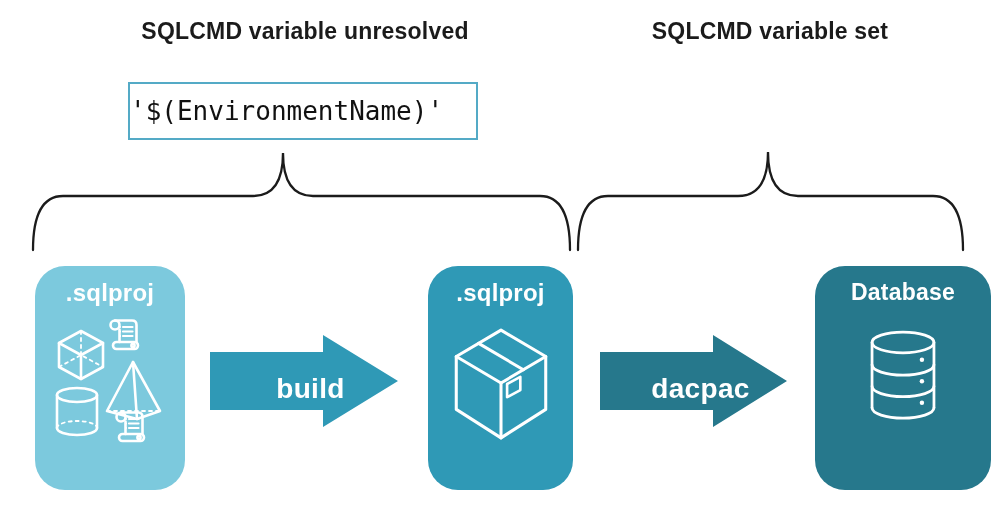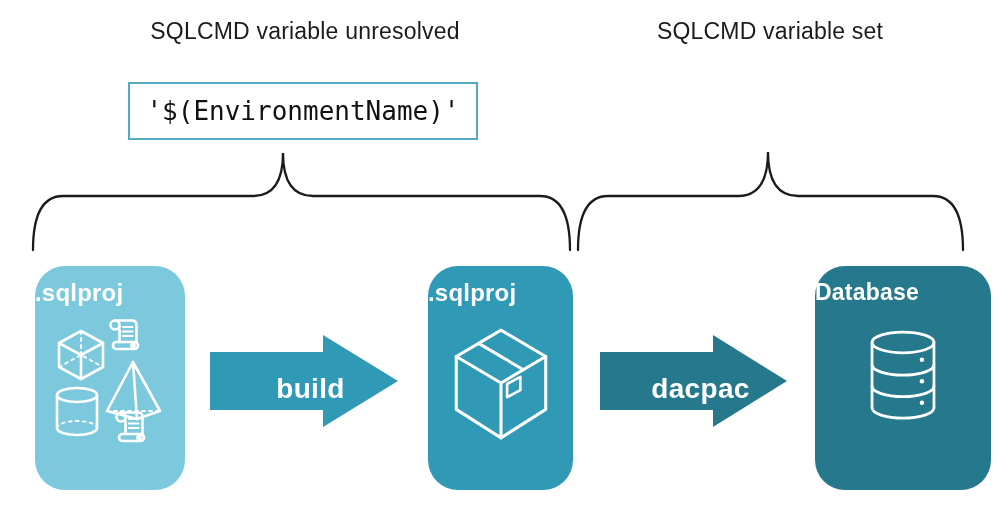--- a/index.html
+++ b/index.html
@@ -10,31 +10,31 @@
     height: 522px;
     background: #ffffff;
     font-family: "Liberation Sans", sans-serif;
     overflow: hidden;
   }
   .heading {
     position: absolute;
     top: 18px;
     text-align: center;
     font-size: 23px;
-    font-weight: 400;
+    font-weight: 700;
     color: #1b1b1b;
     letter-spacing: 0.2px;
   }
   .heading-left { left: 55px; width: 500px; }
   .heading-right { left: 520px; width: 500px; }
   .codebox {
     position: absolute;
     display: flex;
     align-items: center;
-    justify-content: center;
+    justify-content: flex-start;
     background: #ffffff;
     font-family: "DejaVu Sans Mono", monospace;
     font-size: 26px;
     color: #111111;
     white-space: nowrap;
   }
   .codebox-left {
     left: 128px; top: 82px; width: 350px; height: 58px;
     border: 2px solid var(--codebox-border-left, #54aac6);
   }
@@ -54,20 +54,21 @@
     border-radius: 30px;
   }
   .card-sqlproj  { left: 35px;  width: 150px; background: var(--card-light, #7cc9dd); }
   .card-dacpac   { left: 428px; width: 145px; background: var(--card-mid, #2f99b6); }
   .card-database { left: 815px; width: 176px; background: var(--card-dark, #26788c); }
   .card-label {
     position: absolute;
     top: 13px;
     left: 0;
     width: 100%;
+    text-align: center;
     color: #ffffff;
     font-size: 24px;
     font-weight: 700;
     letter-spacing: 0.2px;
   }
   .card-database .card-label { font-size: 23px; }
   .card-icon {
     position: absolute;
     left: 50%;
     transform: translateX(-50%);

